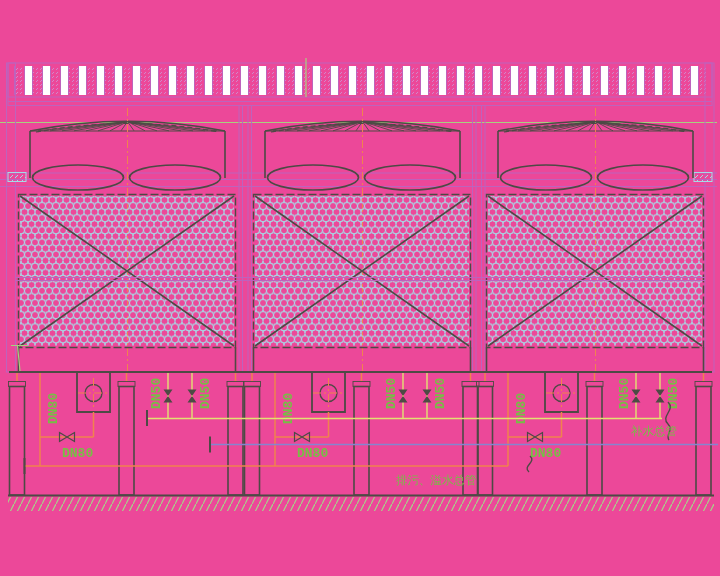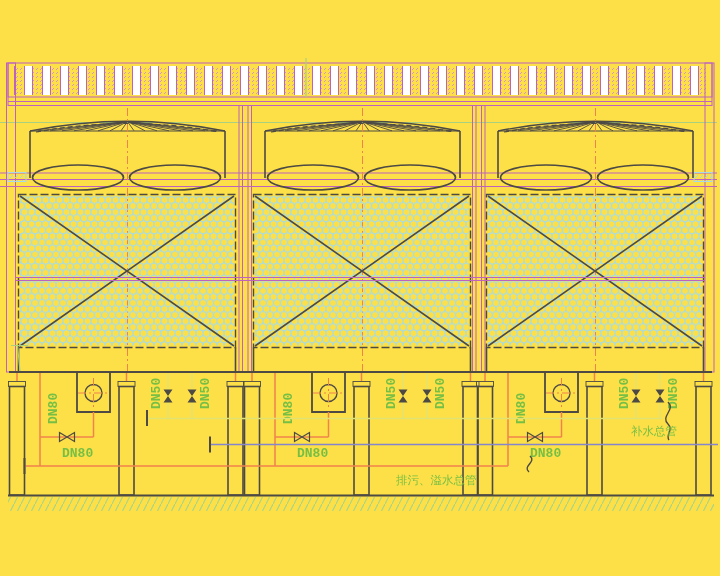--- a/index.html
+++ b/index.html
@@ -1,16 +1,16 @@
 <!DOCTYPE html>
 <html style="--magenta: #bd63bd; --magenta-light: #cf8fcf; --dark: #4d4a45; --orange: #f0824e; --green: #76bf45; --green-line: #a8d080; --yellow: #e2e272; --blue: #8585cf; --cyan-hatch: #a5dbe7; --cyan-cap: #45c3de; --ground-green: #a6d488;"><head>
 <meta charset="utf-8">
 <style>
   html,body{margin:0;padding:0;background:#fff;}
-  .stage{position:relative;width:720px;height:576px;background:#fde047;overflow:hidden;}
+  .stage{position:relative;width:720px;height:576px;background:#ec4899;overflow:hidden;}
   svg{position:absolute;left:0;top:0;}
   
   .m  {stroke:var(--magenta);stroke-width:1;fill:none;}
   .d  {stroke:var(--dark);fill:none;}
   .dw {stroke:var(--dark);stroke-width:1.6;fill:none;}
   .o  {stroke:var(--orange);stroke-width:1.5;fill:none;}
   .y  {stroke:var(--yellow);stroke-width:1.4;fill:none;}
   .b  {stroke:var(--blue);stroke-width:1.4;fill:none;}
   .gl {stroke:var(--green-line);stroke-width:1.2;fill:none;}
   .cl {stroke:var(--orange);stroke-width:1;fill:none;stroke-dasharray:8 3 2 3;}

